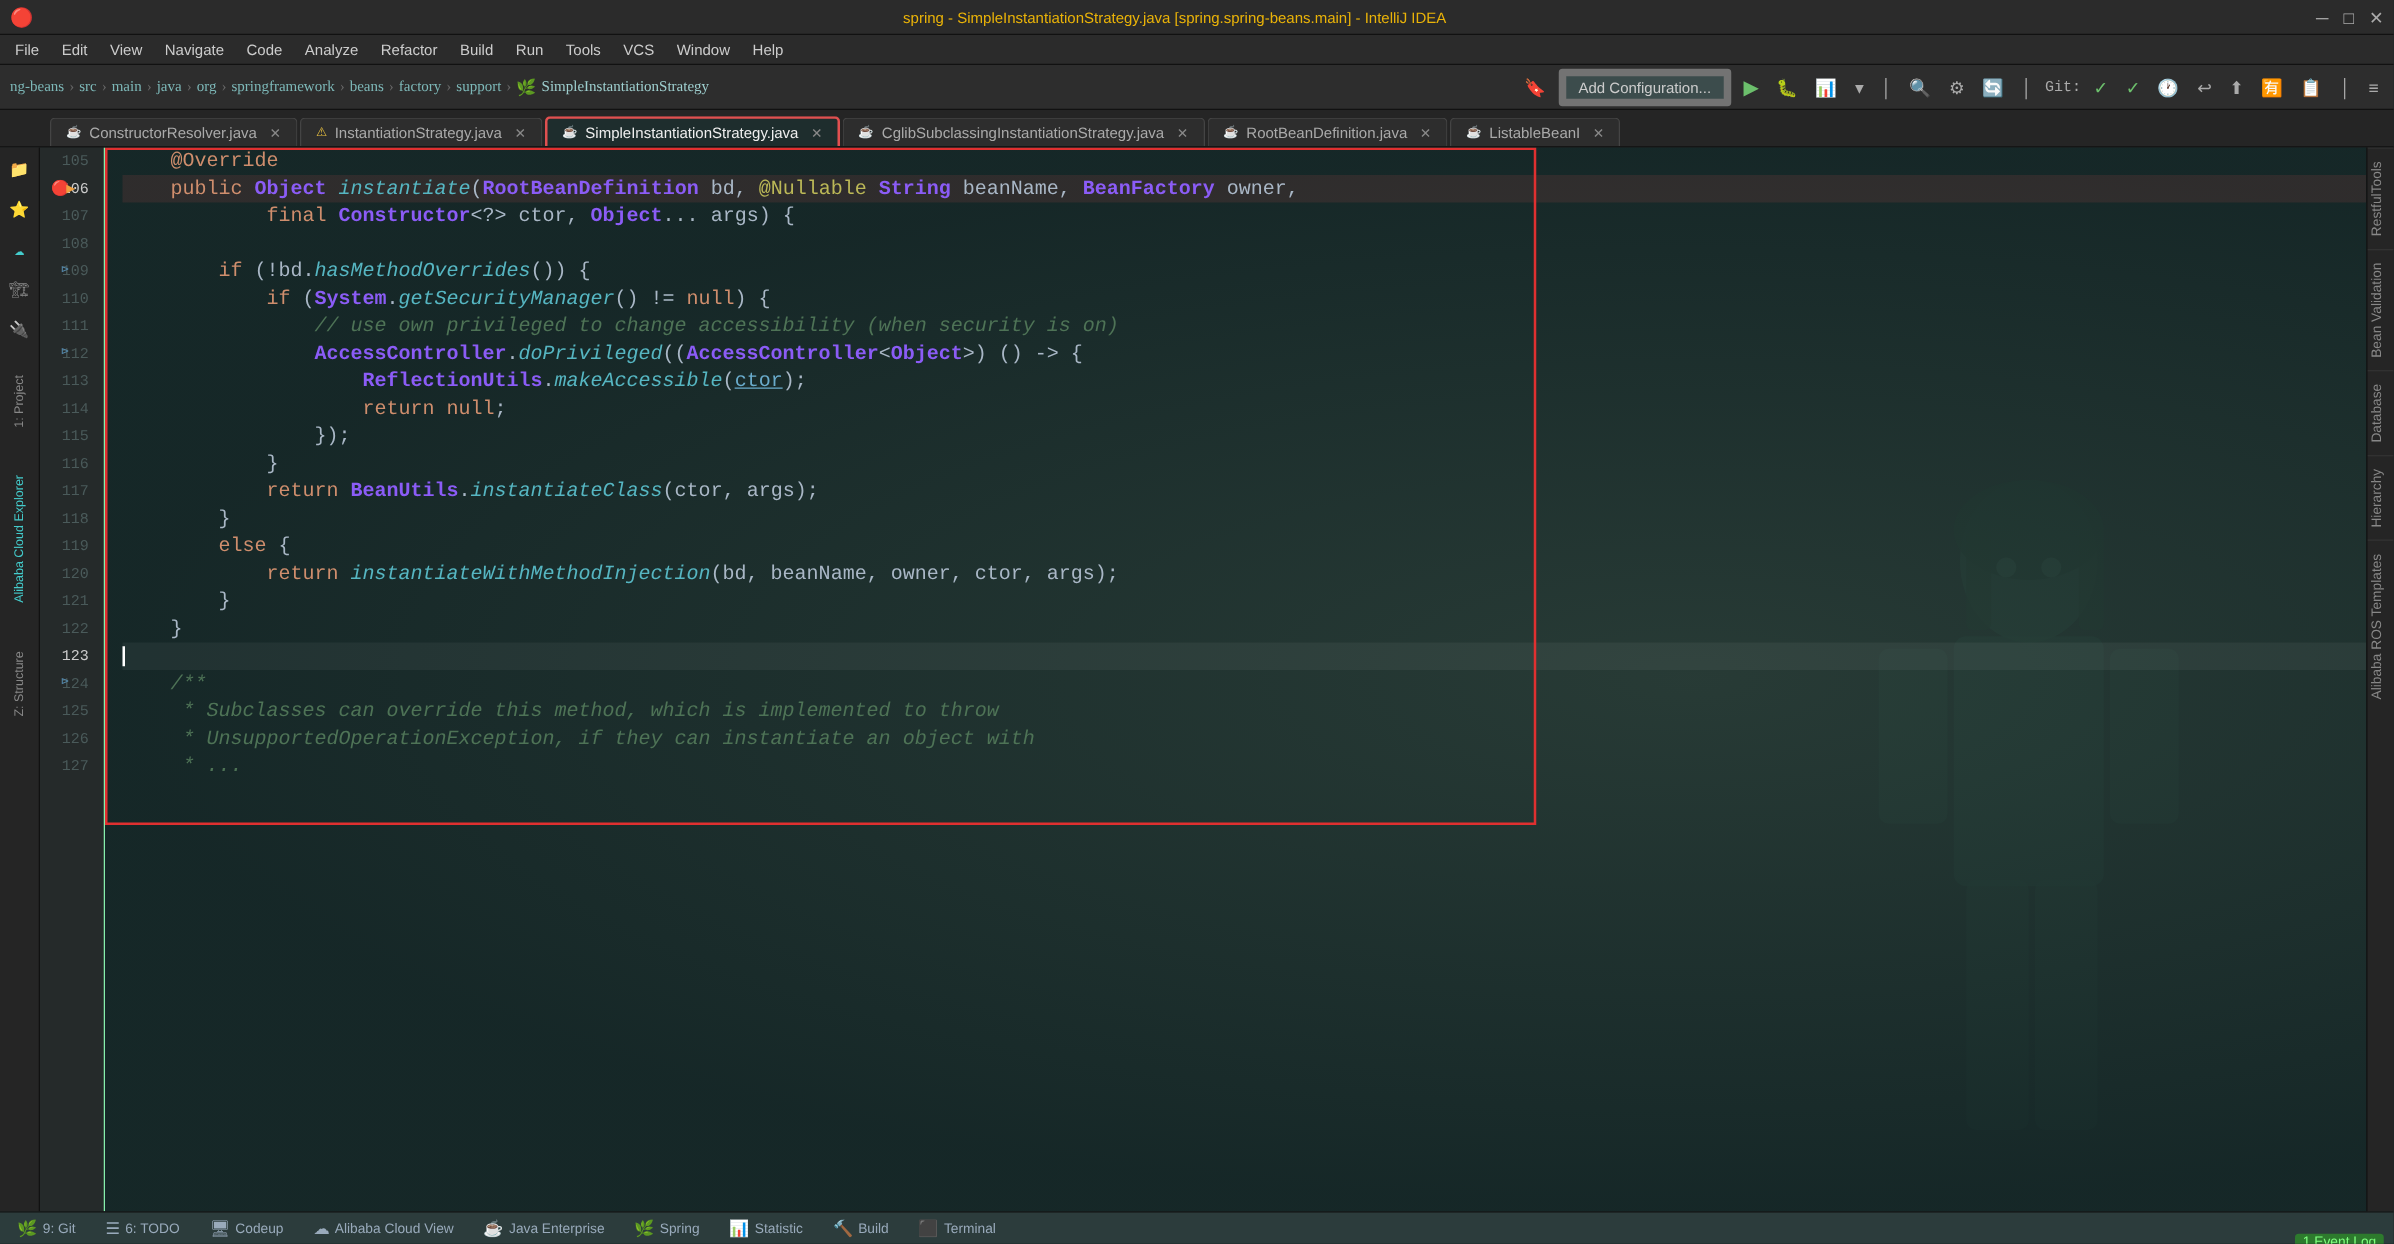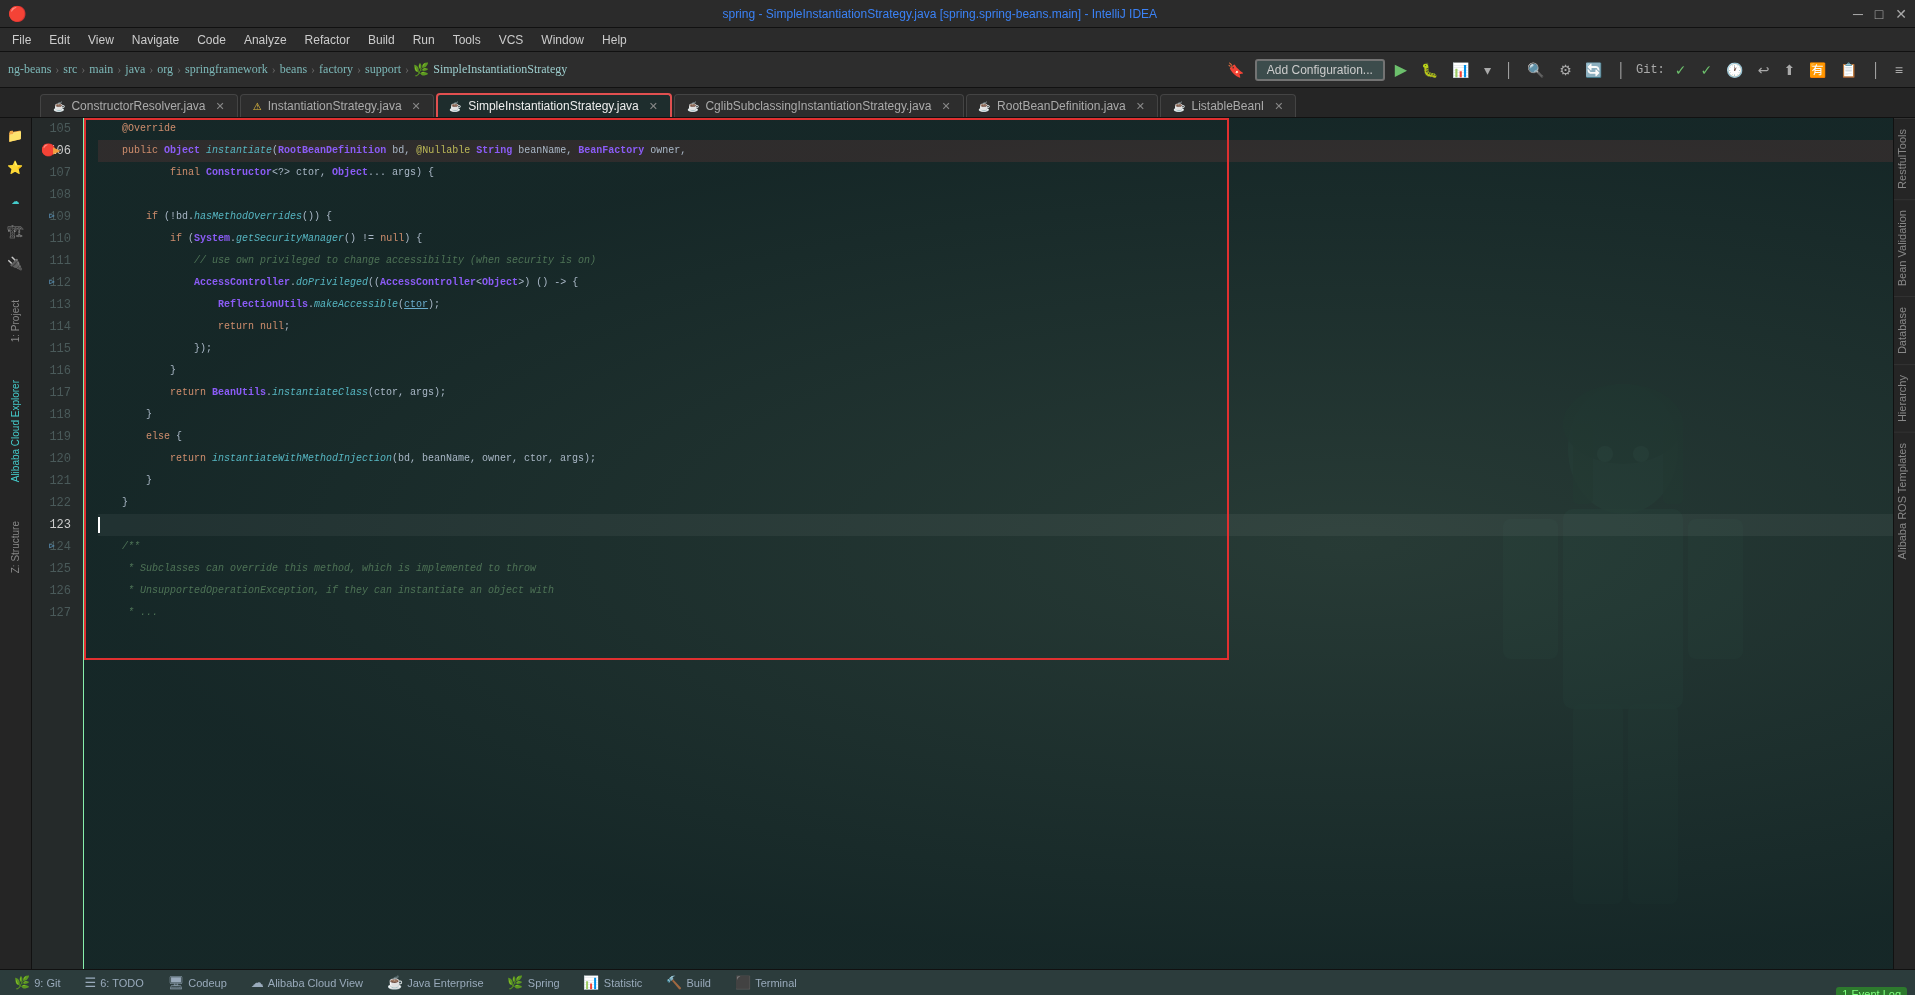--- a/index.html
+++ b/index.html
@@ -20,21 +20,21 @@
       display: flex;
       align-items: center;
       justify-content: space-between;
       padding: 0 8px;
       border-bottom: 1px solid #111;
       color: #aaa;
       font-size: 12px;
       font-family: Arial, sans-serif;
     }
     #title-bar-left { display: flex; align-items: center; gap: 6px; }
-    #title-bar-center { flex: 1; text-align: center; font-size: 12px; color: #3b82f6; }
+    #title-bar-center { flex: 1; text-align: center; font-size: 12px; color: #eab308; }
     #title-bar-right { display: flex; align-items: center; gap: 12px; }
     #title-bar-right span { cursor: pointer; color: #aaa; font-size: 14px; }
 
     
     #menu-bar {
       height: 24px;
       background: #2b2b2b;
       display: flex;
       align-items: center;
       padding: 0 4px;
@@ -74,21 +74,21 @@
     }
     .breadcrumb-sep { color: #666; }
     .breadcrumb-item { color: #7db8b8; cursor: pointer; }
     .breadcrumb-item.current { color: #9ecfcf; }
 
     .toolbar-spacer { flex: 1; }
 
     .toolbar-btn {
       padding: 2px 10px;
       background: #3c4c4c;
-      border: 2px solid #737373;
+      border: 6px solid #737373;
       color: #ccc;
       border-radius: 3px;
       cursor: pointer;
       font-size: 12px;
       font-family: Arial, sans-serif;
     }
 
     .toolbar-icon {
       color: #aaa;
       font-size: 14px;
@@ -256,21 +256,21 @@
       z-index: 5;
       pointer-events: none;
     }
 
     
     #code-lines {
       position: relative;
       z-index: 3;
       padding: 0 0 0 14px;
       line-height: 22px;
-      font-size: 10px;
+      font-size: 16px;
     }
 
     .code-line {
       height: 22px;
       display: flex;
       align-items: center;
       white-space: pre;
       font-family: 'Courier New', Courier, monospace;
     }
     .code-line.current-line {

